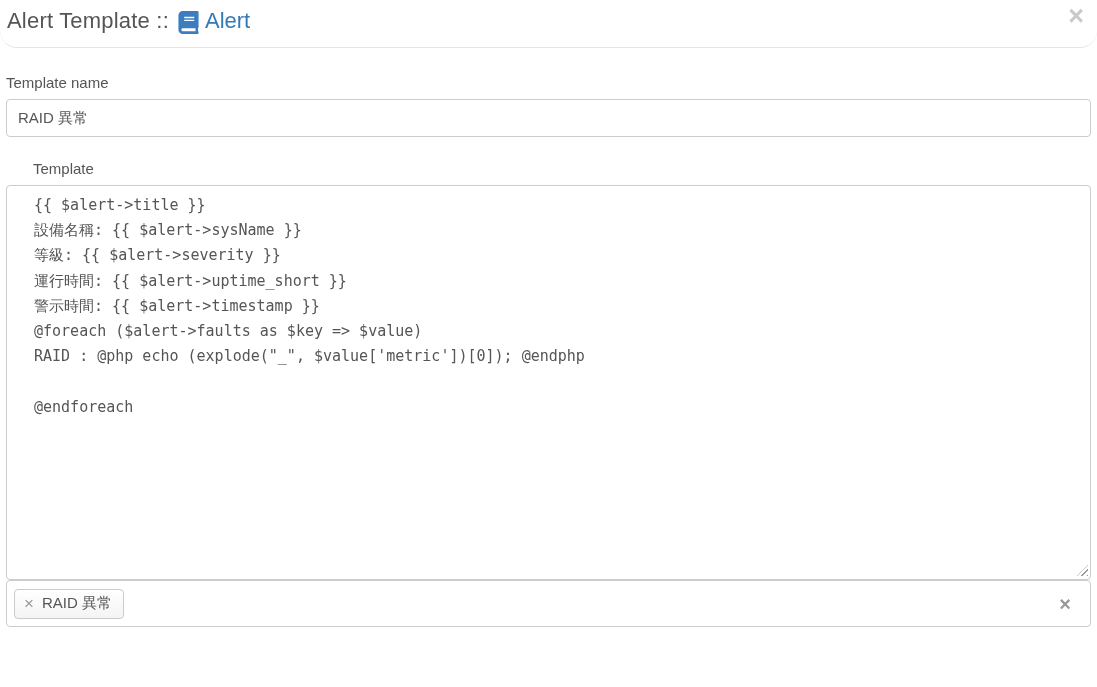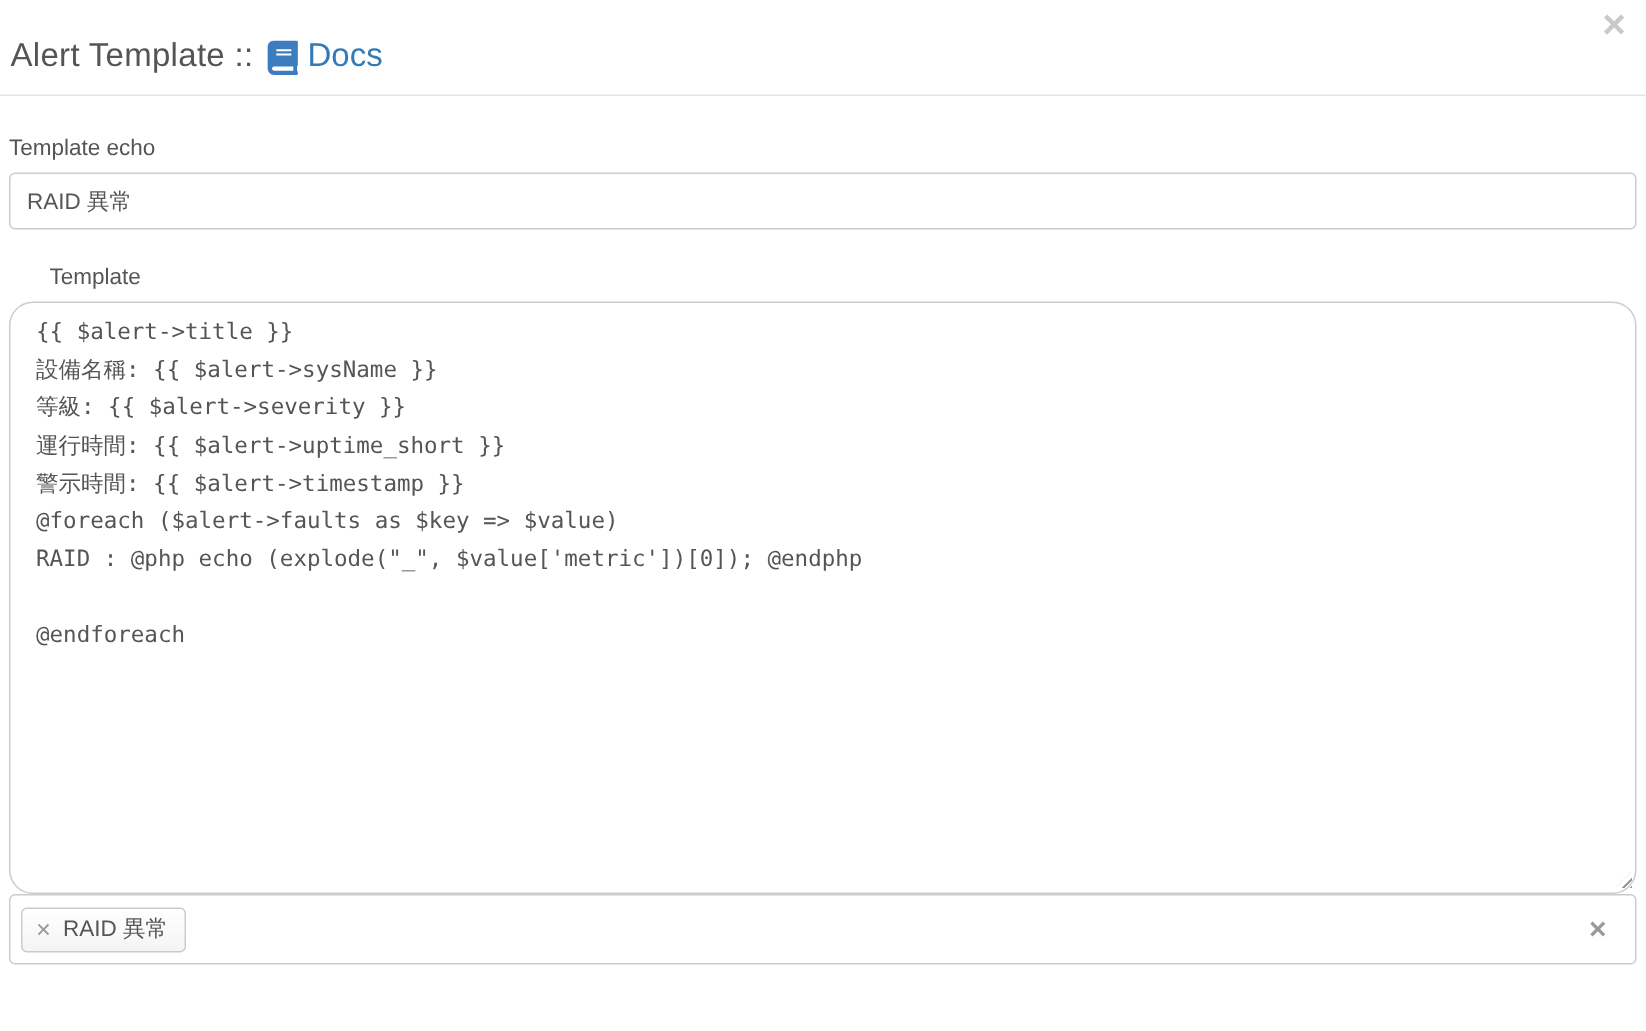--- a/index.html
+++ b/index.html
@@ -8,24 +8,25 @@
     width: 1097px; height: 687px;
     background: #ffffff;
     font-family: "Liberation Sans", sans-serif;
     overflow: hidden;
   }
   .modal { width: 100%; height: 100%; position: relative; }
 
   
   .modal-header {
     position: relative;
-    padding: 24px 7px 13px 7px;
+    padding: 8px 7px 13px 7px;
     border-bottom: 1px solid #e5e5e5;
     display: flex;
     align-items: center;
+    border-radius: 17px;
   }
   .modal-title {
     font-size: 22px;
     color: #555555;
     letter-spacing: 0.2px;
   }
   .docs-link {
     display: inline-flex;
     align-items: center;
     gap: 6px;
@@ -73,22 +74,22 @@
     outline: none;
     background: #ffffff;
   }
 
   .textarea-wrap { position: relative; }
   .template-textarea {
     display: block;
     width: 100%;
     height: 395px;
     border: 1px solid #cccccc;
-    border-radius: 16px;
-    padding: 7px 17px;
+    border-radius: 4px;
+    padding: 7px 27px;
     font-family: "DejaVu Sans Mono", monospace;
     font-size: 15px;
     line-height: 25.2px;
     color: #555555;
     resize: none;
     outline: none;
     overflow: hidden;
     white-space: pre;
     background: #ffffff;
   }
@@ -158,28 +159,28 @@
 <div class="modal">
 
   <div class="modal-header">
     <span class="modal-title">Alert Template ::</span>
     <a class="docs-link">
       <span class="book-icon">
         <svg width="21" height="23" viewBox="0 0 448 512" aria-hidden="true">
           <path fill="#3b7dbf" d="M448 360V24c0-13.3-10.7-24-24-24H96C43 0 0 43 0 96v320c0 53 43 96 96 96h328c13.3 0 24-10.7 24-24v-16c0-7.5-3.5-14.3-8.9-18.7-4.2-15.4-4.2-59.3 0-74.7 5.4-4.3 8.9-11.1 8.9-18.6zM128 134c0-3.3 2.7-6 6-6h212c3.3 0 6 2.7 6 6v20c0 3.3-2.7 6-6 6H134c-3.3 0-6-2.7-6-6v-20zm0 64c0-3.3 2.7-6 6-6h212c3.3 0 6 2.7 6 6v20c0 3.3-2.7 6-6 6H134c-3.3 0-6-2.7-6-6v-20zm253.4 250H96c-17.7 0-32-14.3-32-32 0-17.6 14.4-32 32-32h285.4c-1.9 17.1-1.9 46.9 0 64z"></path>
         </svg>
       </span>
-      <span>Docs</span>
+      <span>Alert</span>
     </a>
     <button class="close-btn">×</button>
   </div>
 
   <div class="modal-body">
 
-    <label class="field-label">Template echo</label>
+    <label class="field-label">Template name</label>
     <input class="text-input" type="text" value="RAID 異常" style="">
 
     <label class="field-label tight">Template</label>
     <div class="textarea-wrap">
       <textarea class="template-textarea" spellcheck="false" style="">{{ $alert-&gt;title }}
 設備名稱: {{ $alert-&gt;sysName }}
 等級: {{ $alert-&gt;severity }}
 運行時間: {{ $alert-&gt;uptime_short }}
 警示時間: {{ $alert-&gt;timestamp }}
 @foreach ($alert-&gt;faults as $key =&gt; $value)

